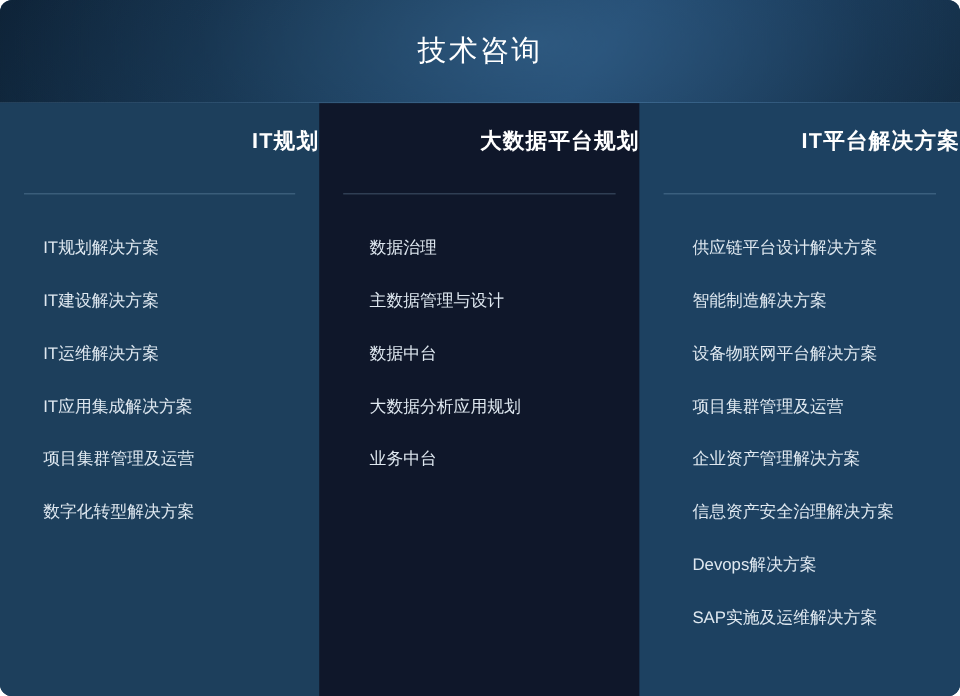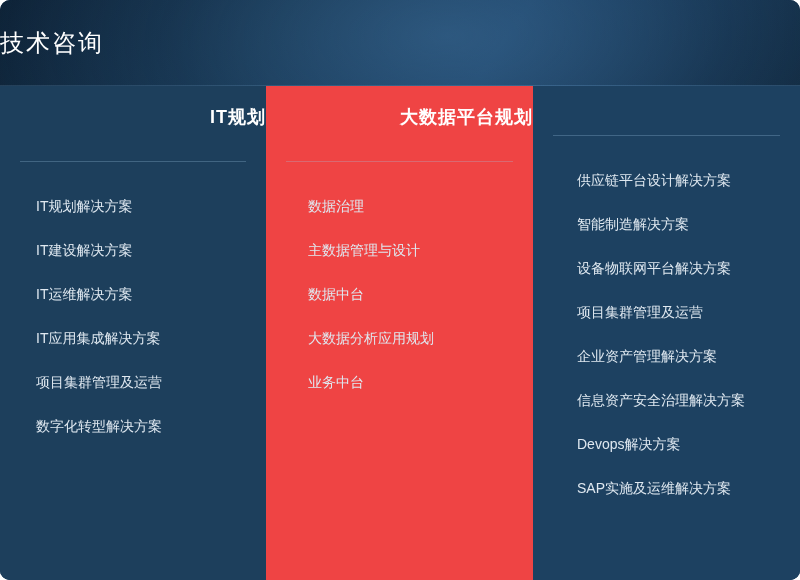--- a/index.html
+++ b/index.html
@@ -32,21 +32,21 @@
     background:
       radial-gradient(ellipse 620px 300px at 56% 42%, rgba(60,108,150,0.55) 0%, rgba(40,80,118,0.22) 45%, rgba(18,46,72,0.0) 78%),
       linear-gradient(125deg, #0d2135 0%, #163550 34%, #1d4368 62%, #11293f 100%);
     border-bottom: 1px solid rgba(120,170,210,0.22);
   }
   .header-title {
     position: absolute;
     left: 0;
     right: 0;
     top: 26px;
-    text-align: left;
+    text-align: center;
     color: #ffffff;
     font-size: 24px;
     font-weight: 400;
     letter-spacing: 2px;
     line-height: 34px;
   }
 
   
   .body {
     position: relative;
@@ -54,21 +54,21 @@
     height: 494px;
     background: #1d3f5c;
   }
 
   .column {
     position: relative;
     box-sizing: border-box;
     padding-top: 18px;
   }
   .col-1 { width: 266px; background: #1d3f5c; }
-  .col-2 { width: 267px; background: #ef4444; }
+  .col-2 { width: 267px; background: #0f172a; }
   .col-3 { width: 267px; background: #1d4161; }
 
   .col-divider {
     position: absolute;
     top: 0;
     bottom: 0;
     width: 1px;
     background: rgba(120,170,210,0.10);
   }
   .col-divider.d1 { left: 266px; }
@@ -141,20 +141,21 @@
       <ul class="col-list">
         <li class="col-item">数据治理</li>
         <li class="col-item">主数据管理与设计</li>
         <li class="col-item">数据中台</li>
         <li class="col-item">大数据分析应用规划</li>
         <li class="col-item">业务中台</li>
       </ul>
     </div>
 
     <div class="column col-3">
+      <div class="col-title">IT平台解决方案</div>
       <div class="col-rule"></div>
       <ul class="col-list">
         <li class="col-item">供应链平台设计解决方案</li>
         <li class="col-item">智能制造解决方案</li>
         <li class="col-item">设备物联网平台解决方案</li>
         <li class="col-item">项目集群管理及运营</li>
         <li class="col-item">企业资产管理解决方案</li>
         <li class="col-item">信息资产安全治理解决方案</li>
         <li class="col-item">Devops解决方案</li>
         <li class="col-item">SAP实施及运维解决方案</li>

